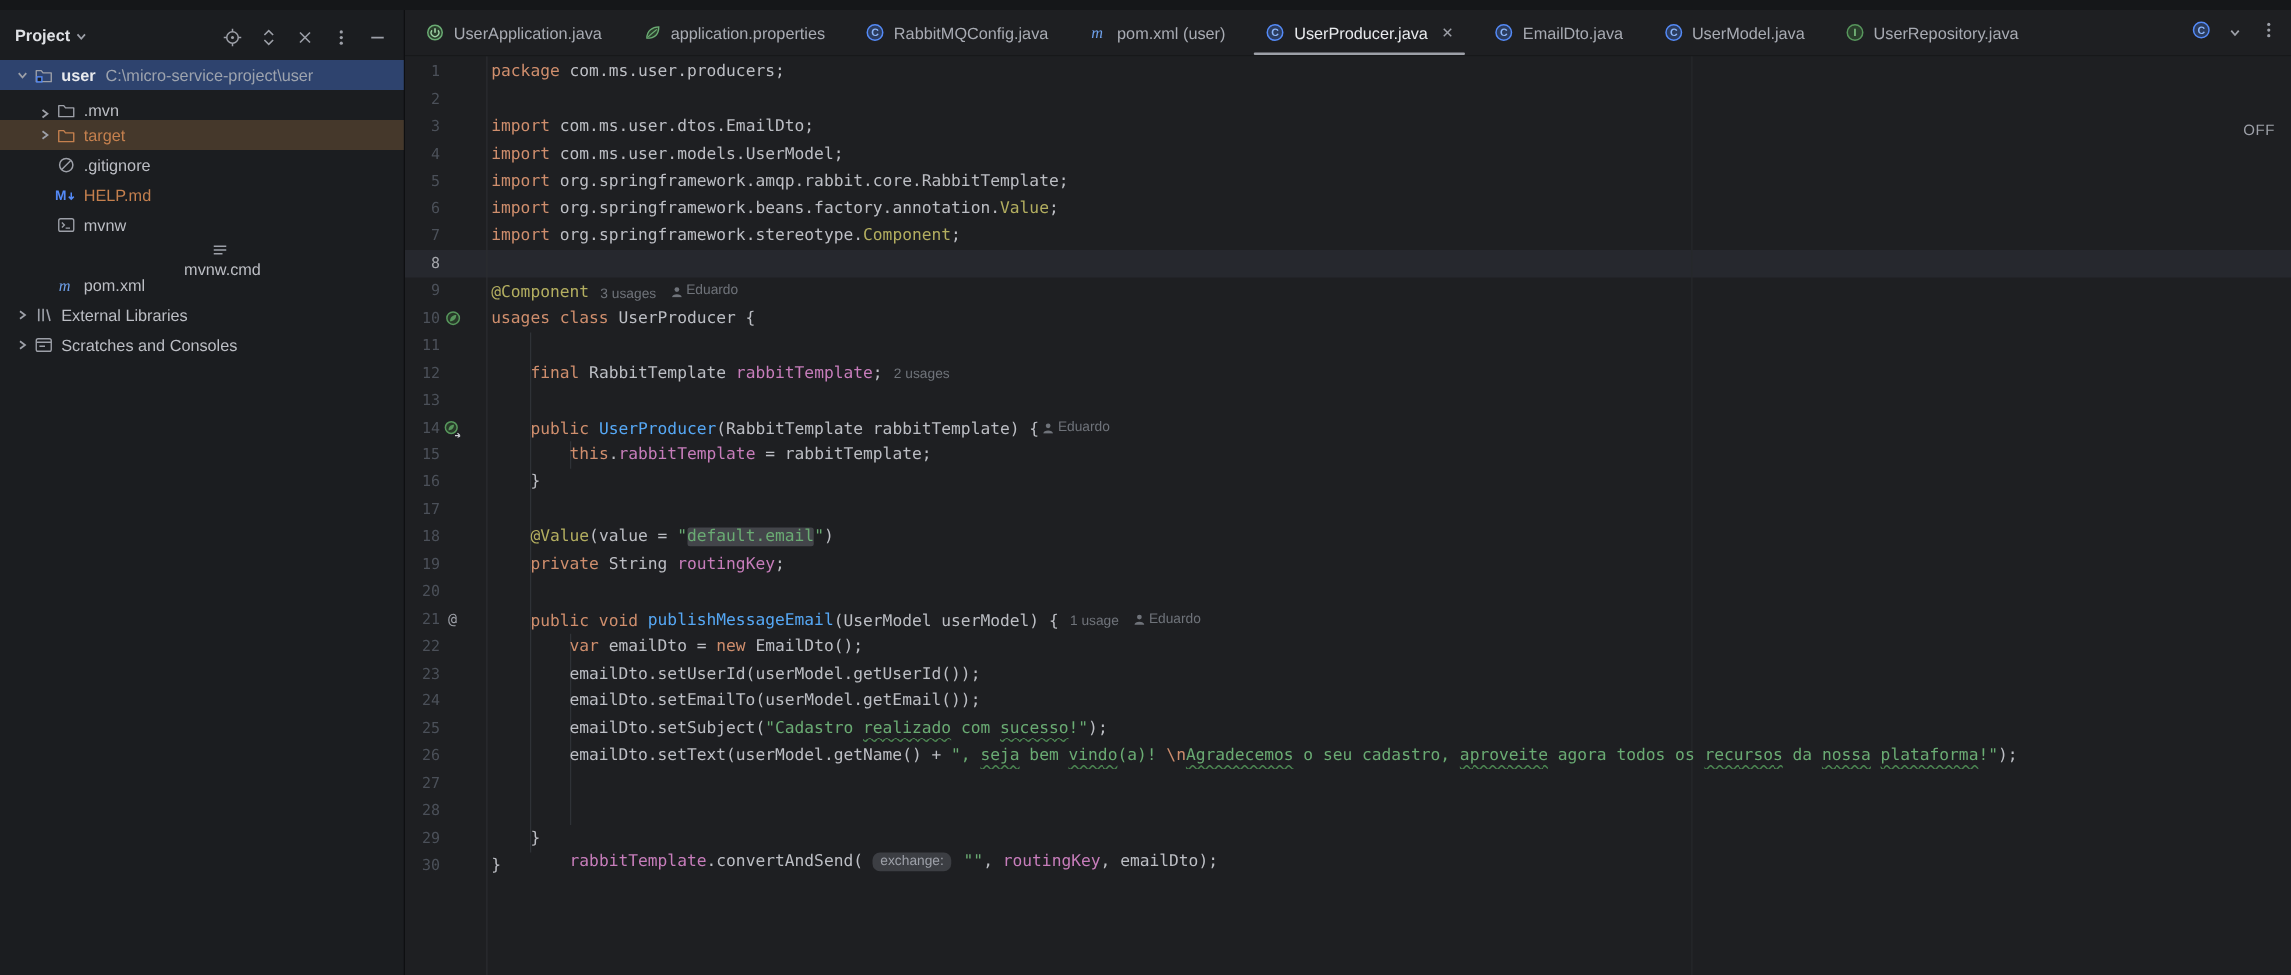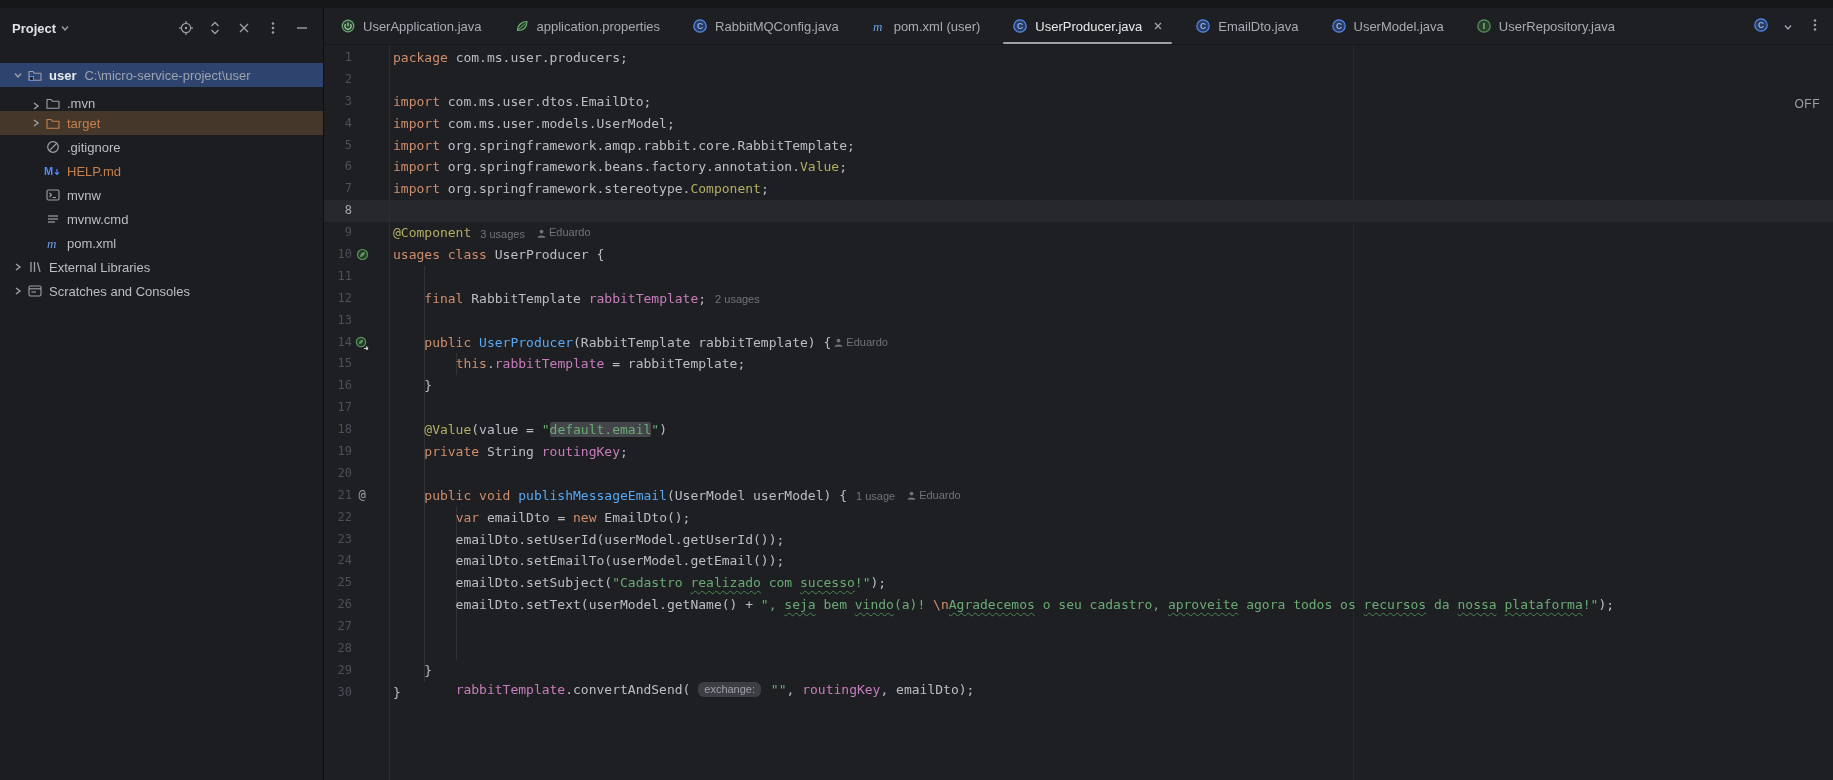--- a/index.html
+++ b/index.html
@@ -2,25 +2,25 @@
 <html><head>
 <meta charset="utf-8">
 <style>
   html,body{margin:0;padding:0;background:#1E1F22;}
   body{width:1833px;height:780px;position:relative;overflow:hidden;
        font-family:"Liberation Sans",sans-serif;color:#BCBEC4;-webkit-font-smoothing:antialiased;}
   .top-strip{position:absolute;top:0;left:0;width:100%;height:8px;background:#151719;z-index:40;}
 
   
   .sidebar{position:absolute;top:0;left:0;width:323px;height:780px;background:#1B1D20;border-right:1px solid #0E0F11;z-index:5;}
-  .panel-header{position:absolute;top:9px;left:0;right:0;height:38px;display:flex;align-items:center;padding:0 12px;box-sizing:border-box;}
+  .panel-header{position:absolute;top:21px;left:0;right:0;height:38px;display:flex;align-items:flex-start;padding:0 12px;box-sizing:border-box;}
   .panel-title{font-size:13px;font-weight:700;color:#DFE1E5;margin-right:4px;}
   .ph-icons{margin-left:auto;display:flex;align-items:center;gap:11px;}
   .ph-icons .icon-btn{width:18px;height:18px;display:flex;align-items:center;justify-content:center;border-radius:4px;cursor:default;}
-  .tree{position:absolute;top:48px;left:0;right:0;margin-top:15px;}
+  .tree{position:absolute;top:48px;left:0;right:0;}
   .trow{height:24px;display:flex;align-items:center;font-size:13px;white-space:nowrap;}
   .trow.sel{background:#2E436E;}
   .trow.excl{background:#45382B;}
   .chev{width:16px;flex:none;display:flex;align-items:center;justify-content:center;}
   .ticon{width:18px;flex:none;display:flex;align-items:center;justify-content:center;}
   .tlabel{margin-left:5px;color:#BCBEC4;}
   .tlabel.orange{color:#C5804E;}
   .tlabel.bold{font-weight:700;color:#E8EAED;}
   .tpath{margin-left:8px;color:#9DA3AE;}
 
@@ -197,21 +197,21 @@
           <span style="display: inline-flex; align-items: center;">
             <svg width="16" height="16" viewBox="0 0 16 16">
               <rect x="2" y="3" width="12" height="10" rx="1.5" fill="none" stroke="#9DA0A8" stroke-width="1.1"></rect>
               <polyline points="4.5,6 6.5,8 4.5,10" fill="none" stroke="#9DA0A8" stroke-width="1.1"></polyline>
               <line x1="7.5" y1="10.5" x2="11" y2="10.5" stroke="#9DA0A8" stroke-width="1.1"></line>
             </svg>
           </span>
         </span>
         <span class="tlabel">mvnw</span>
       </div>
-      <div class="trow" style="padding-left: 28px;">
+      <div class="trow" style="padding-left: 28px; flex-direction: column;">
         <span class="chev"></span>
         <span class="ticon">
           <span style="display: inline-flex; align-items: center;">
             <svg width="16" height="16" viewBox="0 0 16 16">
               <line x1="3" y1="5" x2="13" y2="5" stroke="#9DA0A8" stroke-width="1.2"></line>
               <line x1="3" y1="8" x2="13" y2="8" stroke="#9DA0A8" stroke-width="1.2"></line>
               <line x1="3" y1="11" x2="10" y2="11" stroke="#9DA0A8" stroke-width="1.2"></line>
             </svg>
           </span>
         </span>

